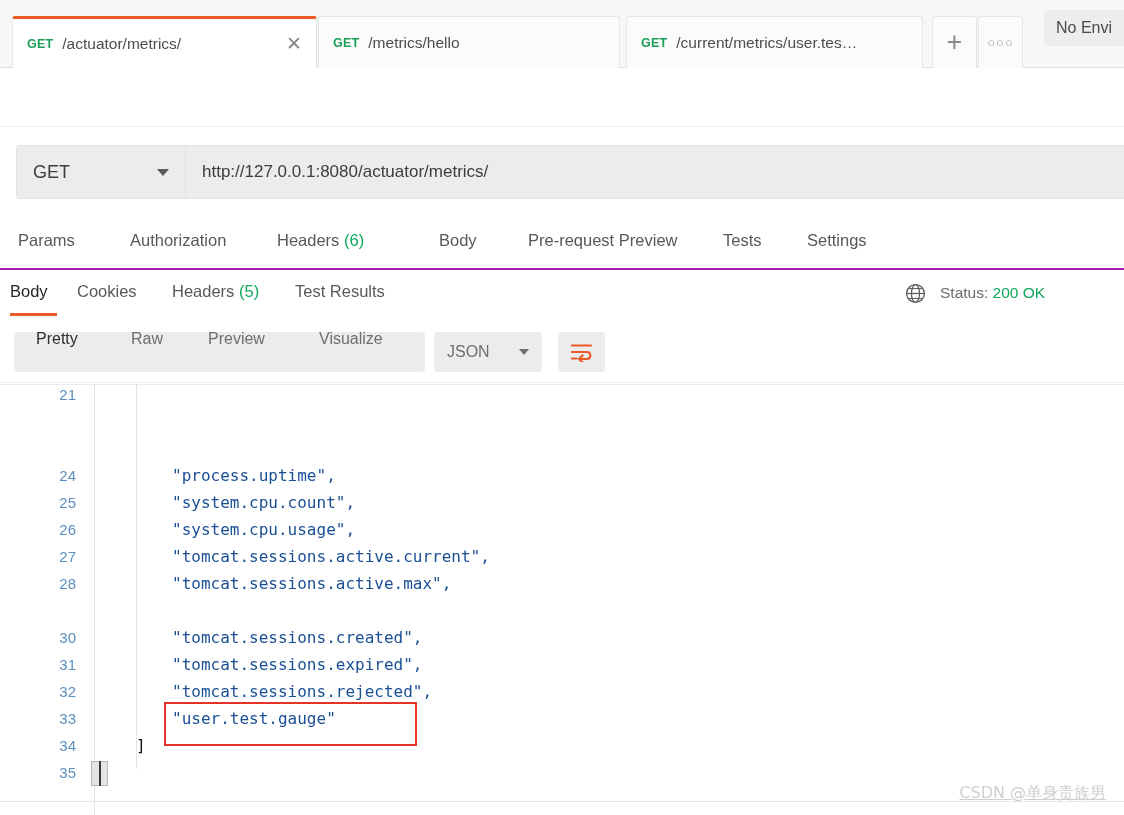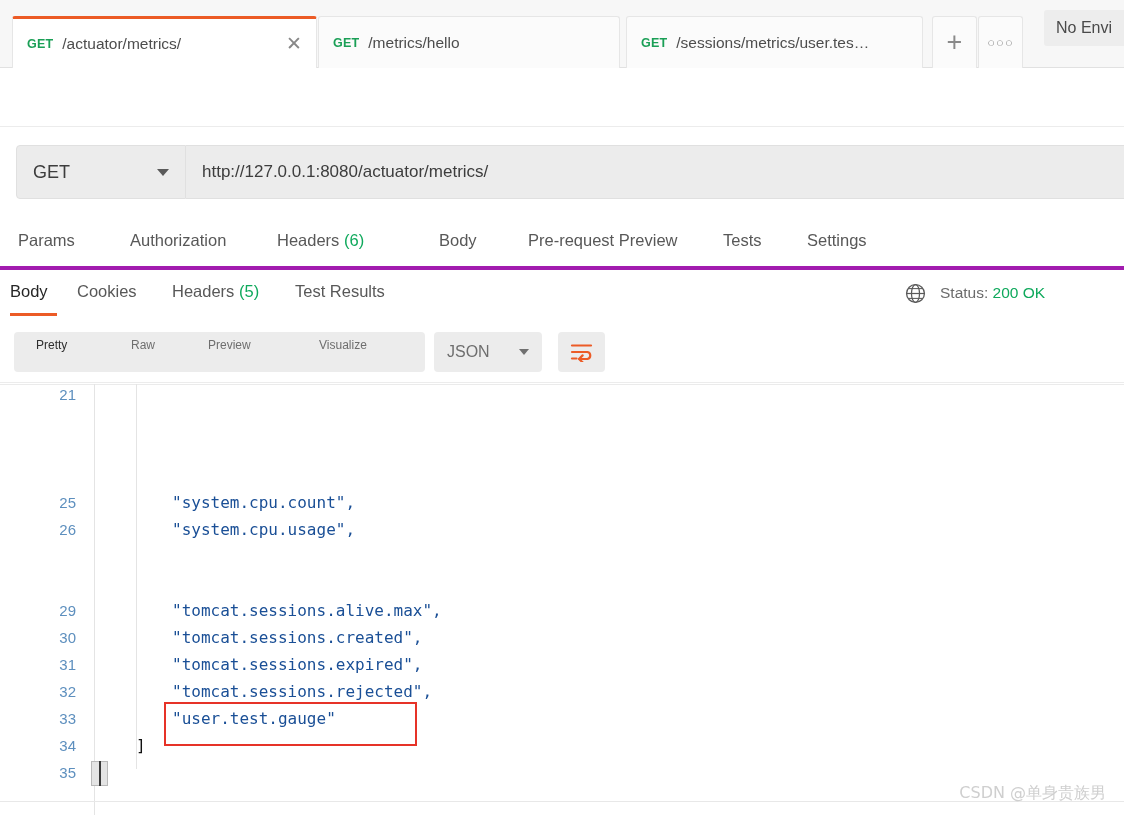--- a/index.html
+++ b/index.html
@@ -132,21 +132,21 @@
     border-left: none;
     display: flex; align-items: center;
     padding: 0 16px;
   }
   #url-text { font-size: 17px; color: #3d3d3d; white-space: nowrap; }
 
   
   #req-tabs {
     position: absolute; left: 0; top: 218px;
     width: 1124px; height: 52px;
-    border-bottom: 4px solid #a21caf;
+    border-bottom: 2px solid #a21caf;
     background: #ffffff;
   }
   .req-tab {
     position: absolute; top: 13px;
     font-size: 16.5px; color: #585858;
     white-space: nowrap;
   }
   .req-tab .cnt { color: #0fa95c; }
 
   
@@ -188,21 +188,21 @@
     background: #ffffff;
     border-bottom: 1px solid #ececec;
   }
   #format-group {
     position: absolute; left: 14px; top: 13px;
     height: 40px; width: 411px;
     background: #ececec; border-radius: 4px;
   }
   .fmt {
     position: absolute; top: 11px;
-    font-size: 12px; color: #6e6e6e; white-space: nowrap; margin-top: 8px;
+    font-size: 16px; color: #6e6e6e; white-space: nowrap;
   }
   .fmt.active { color: #2f2f2f; }
   #json-select {
     position: absolute; left: 434px; top: 13px;
     width: 108px; height: 40px;
     background: #ececec; border-radius: 4px;
     display: flex; align-items: center; padding: 0 13px;
   }
   #json-label { font-size: 16px; color: #6e6e6e; }
   #json-caret {
@@ -274,20 +274,21 @@
   #brace-cursor {
     position: absolute; left: 99px; top: 761px;
     width: 2px; height: 25px; background: #3a3a3a;
   }
   
   #watermark {
     position: absolute; right: 18px; top: 783px;
     font-size: 16px; color: #cfcfcf;
     font-family: "DejaVu Sans", sans-serif;
     white-space: nowrap;
+    text-decoration: underline;
   }
   #bottom-rule {
     position: absolute; left: 0; top: 801px;
     width: 1124px; height: 1px; background: #e8e8e8;
   }
 </style>
 </head>
 <body>
 
 <div id="tabbar">
@@ -298,21 +299,21 @@
     <span class="tab-close">✕</span>
   </div>
 
   <div class="tab" id="tab1">
     <span class="tab-method">GET</span>
     <span class="tab-title">/metrics/hello</span>
   </div>
 
   <div class="tab" id="tab2">
     <span class="tab-method">GET</span>
-    <span class="tab-title">/sessions/metrics/user.tes…</span>
+    <span class="tab-title">/current/metrics/user.tes…</span>
   </div>
 
   <div id="tab-newbtn">
     <span>+</span>
   </div>
 
   <div id="tab-morebtn">
     <span class="dots">○○○</span>
   </div>
 
@@ -392,31 +393,39 @@
 </div>
 
 <div id="code-area">
   <div id="top-fade"></div>
   <div id="gutter-line"></div>
   <div id="indent-guide"></div>
 
   <div class="cline" style="top:-3px">
     <span class="lnum">21</span>
   </div>
+  <div class="cline" style="top:78px">
+    <span class="lnum">24</span>
+    <span class="ctext" style="left:172px">"process.uptime",</span>
+  </div>
   <div class="cline" style="top:105px">
     <span class="lnum">25</span>
     <span class="ctext" style="left:172px">"system.cpu.count",</span>
   </div>
   <div class="cline" style="top:132px">
     <span class="lnum">26</span>
     <span class="ctext" style="left:172px">"system.cpu.usage",</span>
   </div>
-  <div class="cline" style="top:213px">
-    <span class="lnum">29</span>
-    <span class="ctext" style="left:172px">"tomcat.sessions.alive.max",</span>
+  <div class="cline" style="top:159px">
+    <span class="lnum">27</span>
+    <span class="ctext" style="left:172px">"tomcat.sessions.active.current",</span>
+  </div>
+  <div class="cline" style="top:186px">
+    <span class="lnum">28</span>
+    <span class="ctext" style="left:172px">"tomcat.sessions.active.max",</span>
   </div>
   <div class="cline" style="top:240px">
     <span class="lnum">30</span>
     <span class="ctext" style="left:172px">"tomcat.sessions.created",</span>
   </div>
   <div class="cline" style="top:267px">
     <span class="lnum">31</span>
     <span class="ctext" style="left:172px">"tomcat.sessions.expired",</span>
   </div>
   <div class="cline" style="top:294px">

